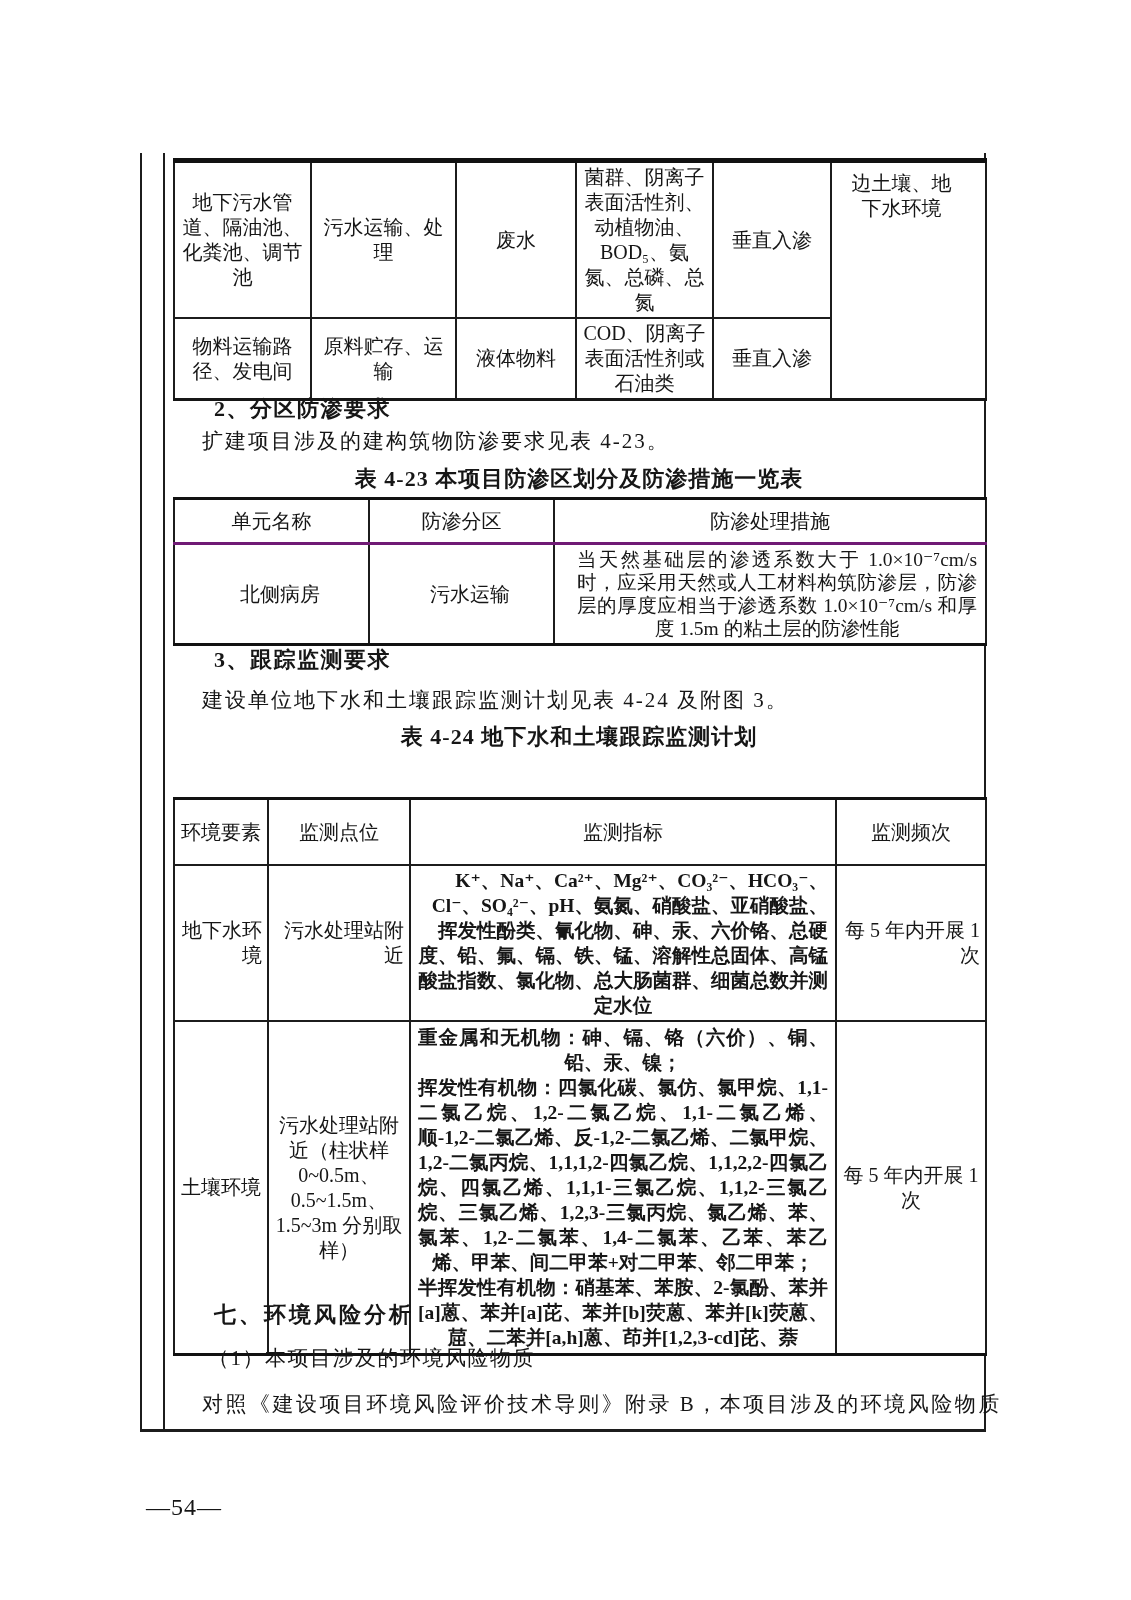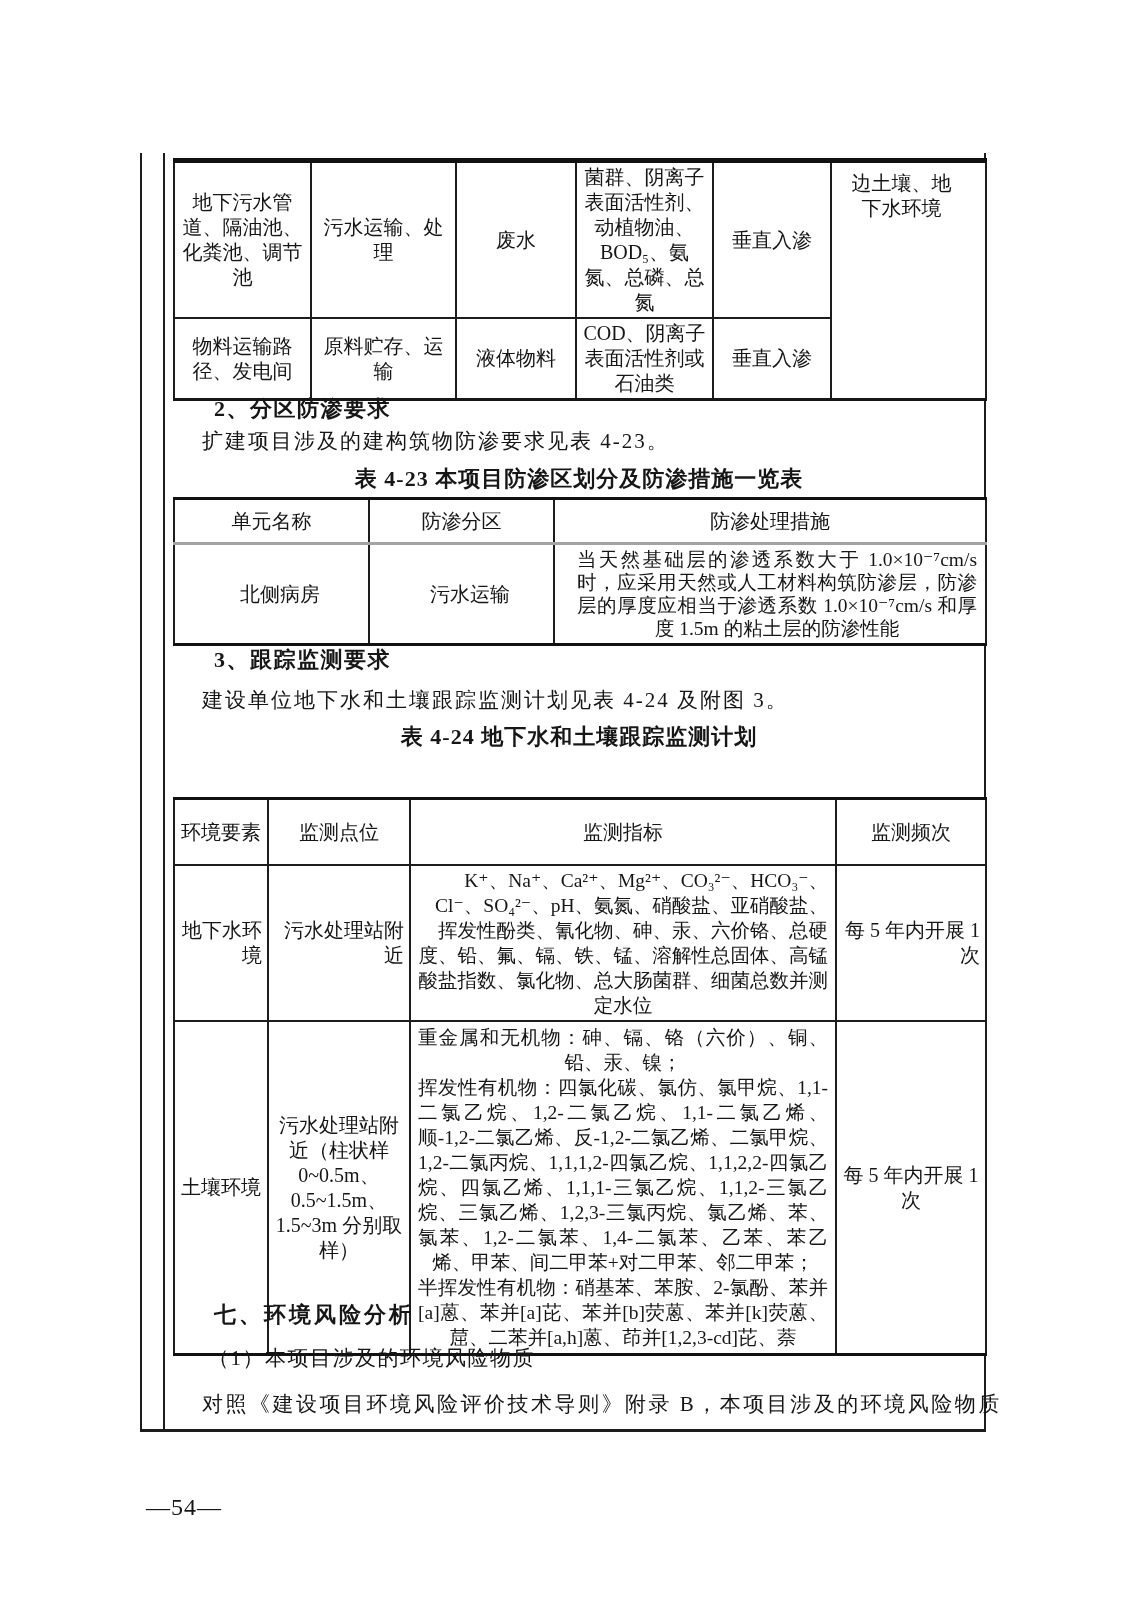--- a/index.html
+++ b/index.html
@@ -15,30 +15,30 @@
   td{border:2px solid #1c1c1c;vertical-align:middle;text-align:center;
      font-size:20px;line-height:26px;padding:2px 5px;overflow:hidden;}
   
   .table-a{top:158px;width:812px;border-top:5px solid #111;border-bottom:3px solid #161616;}
   .table-a td{line-height:25px;}
   .table-a .r1 td{height:132px;margin-top:40px;}
   .table-a .r2 td{height:74px;}
   .table-a .cell-receptor{vertical-align:top;padding-top:8px;padding-left:13px;padding-right:27px;}
   
   .table-b{top:497px;width:812px;border-top:3px solid #111;border-bottom:3px solid #111;}
-  .table-b .hrow td{height:38px;border-bottom:3px solid #a3a3a3;}
+  .table-b .hrow td{height:38px;border-bottom:3px solid #701a75;}
   .table-b .drow td{height:90px;padding-left:22px;}
   .table-b .cell-measure{font-size:19.5px;line-height:23px;text-align:justify;text-align-last:center;padding:3px 8px;}
   
   .table-c{top:753px;width:812px;border-top:3px solid #111;border-bottom:3px solid #111;margin-top:44px;}
   .table-c .hrow td{height:60px;}
   .table-c .r1 td{height:129px;text-align:right;}
   .table-c .r2 td{height:327px;}
   .table-c td{line-height:25px;}
-  .cell-ind{font-size:19.5px;line-height:25.2px;text-align:justify;text-align-last:center;padding:2px 7px;}
+  .cell-ind{font-size:19.5px;line-height:25.2px;text-align:justify;text-align-last:center;padding:2px 7px;font-weight:bold;}
   .cell-ind p{margin:0;text-align:justify;text-align-last:center;}
   
   .abs{position:absolute;white-space:nowrap;}
   .heading{font-weight:bold;font-size:22px;letter-spacing:1.5px;}
   .para{font-size:21px;letter-spacing:2px;}
   .tbl-title{font-weight:bold;font-size:22px;letter-spacing:1px;text-align:center;}
   .pageno{font-size:24px;letter-spacing:1px;}
 </style>
 </head>
 <body>

